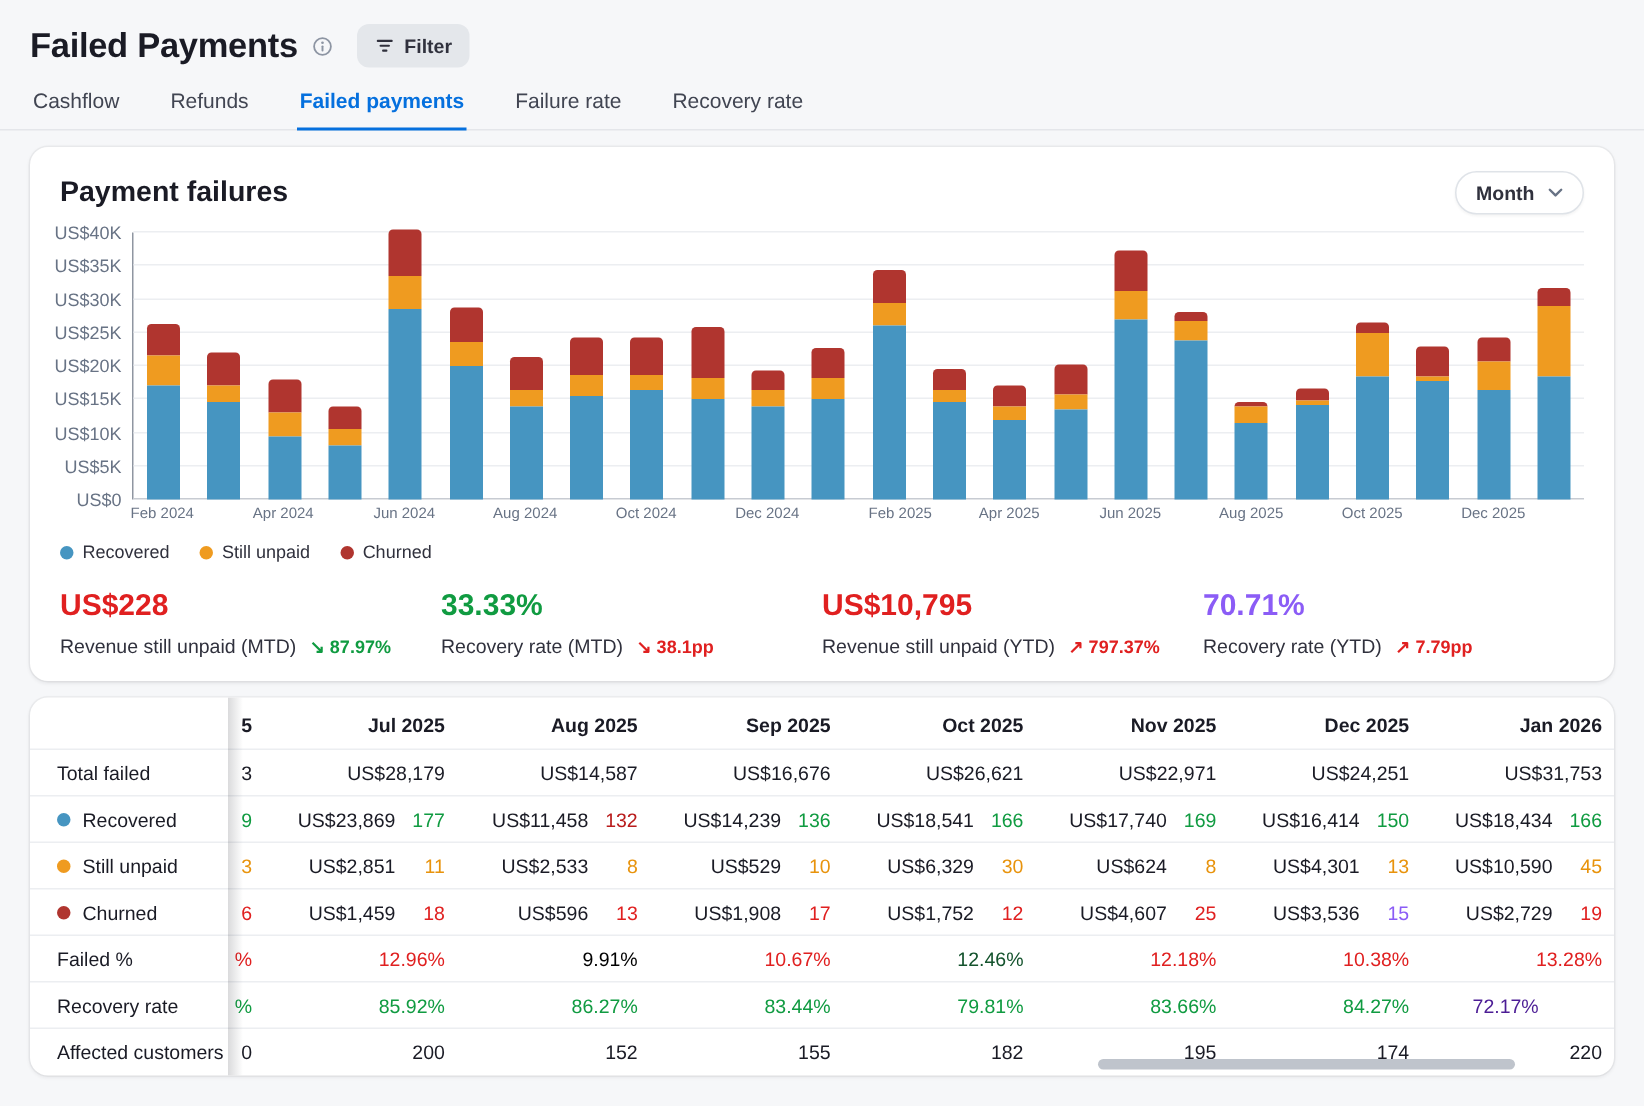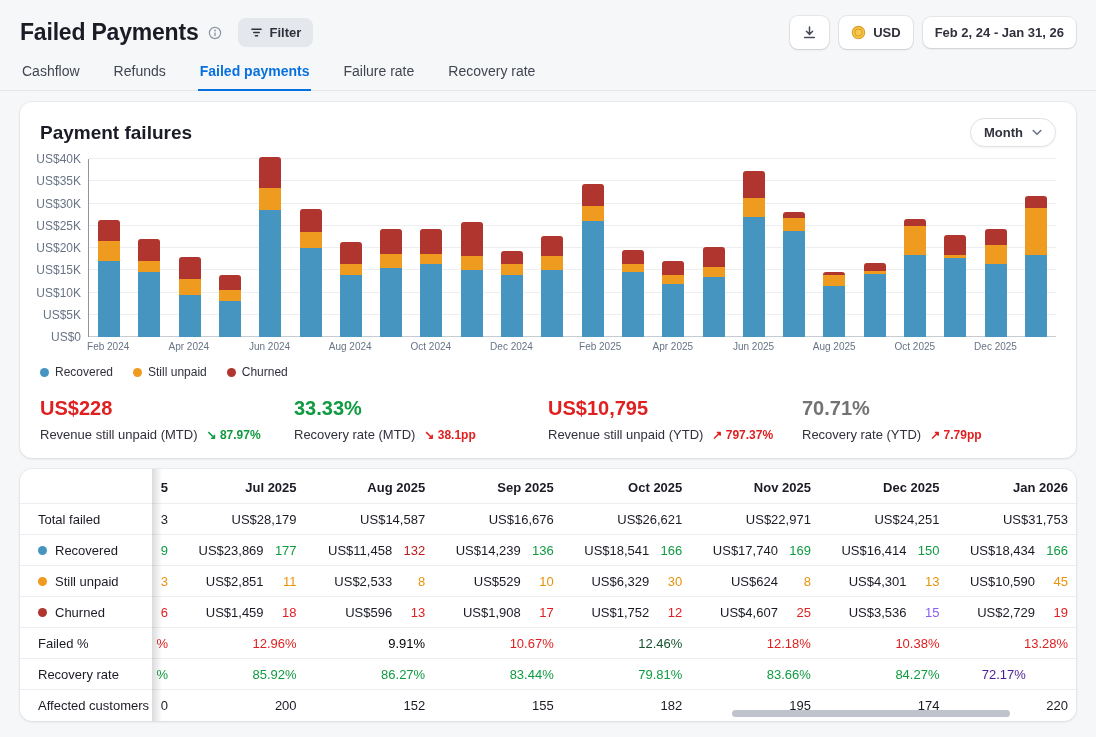--- a/index.html
+++ b/index.html
@@ -84,41 +84,20 @@
     </svg>
   </span>
   <button class="btn filter-btn">
     <span style="display:inline-flex">
       <svg width="13" height="13" viewBox="0 0 14 14" fill="none" stroke="#30313d" stroke-width="1.5" stroke-linecap="round">
         <path d="M2 3.5h10M4 7h6M5.8 10.5h2.4"></path>
       </svg>
     </span>
     <span>Filter</span>
   </button>
-  <div class="actions">
-    <button class="btn white-btn">
-      <span style="display:inline-flex">
-        <svg width="15" height="15" viewBox="0 0 16 16" fill="none" stroke="#474e5a" stroke-width="1.6" stroke-linecap="round" stroke-linejoin="round">
-          <path d="M8 2.2v7.6M4.7 6.7 8 10l3.3-3.3M2.8 13.4h10.4"></path>
-        </svg>
-      </span>
-    </button>
-    <button class="btn white-btn">
-      <span style="display:inline-flex">
-        <svg width="15" height="15" viewBox="0 0 16 16">
-          <circle cx="8" cy="8" r="6.6" fill="#f6c84c" stroke="#d79f25" stroke-width="1.2"></circle>
-          <circle cx="8" cy="8" r="3.8" fill="none" stroke="#d79f25" stroke-width="1.1"></circle>
-        </svg>
-      </span>
-      <span>USD</span>
-    </button>
-    <button class="btn white-btn date-btn">
-      <span>Feb 2, 24 - Jan 31, 26</span>
-    </button>
-  </div>
 </div>
 
 <nav class="tabs" id="tabs">
     <div class="tab">Cashflow</div>
     <div class="tab">Refunds</div>
     <div class="tab active">Failed payments</div>
     <div class="tab">Failure rate</div>
     <div class="tab">Recovery rate</div>
   </nav>
 
@@ -324,21 +303,21 @@
         </div>
       </div>
       <div class="kpi">
         <div class="kpi-value" style="color: rgb(224, 32, 32);">US$10,795</div>
         <div class="kpi-meta">
           <span class="kpi-label">Revenue still unpaid (YTD)</span>
           <span class="kpi-delta" style="color: rgb(224, 32, 32);">↗ 797.37%</span>
         </div>
       </div>
       <div class="kpi">
-        <div class="kpi-value" style="color: #737373;">70.71%</div>
+        <div class="kpi-value" style="color: #8b5cf6;">70.71%</div>
         <div class="kpi-meta">
           <span class="kpi-label">Recovery rate (YTD)</span>
           <span class="kpi-delta" style="color: rgb(224, 32, 32);">↗ 7.79pp</span>
         </div>
       </div>
     </div>
 </section>
 
 <section class="card table-card">
   <div id="table">

